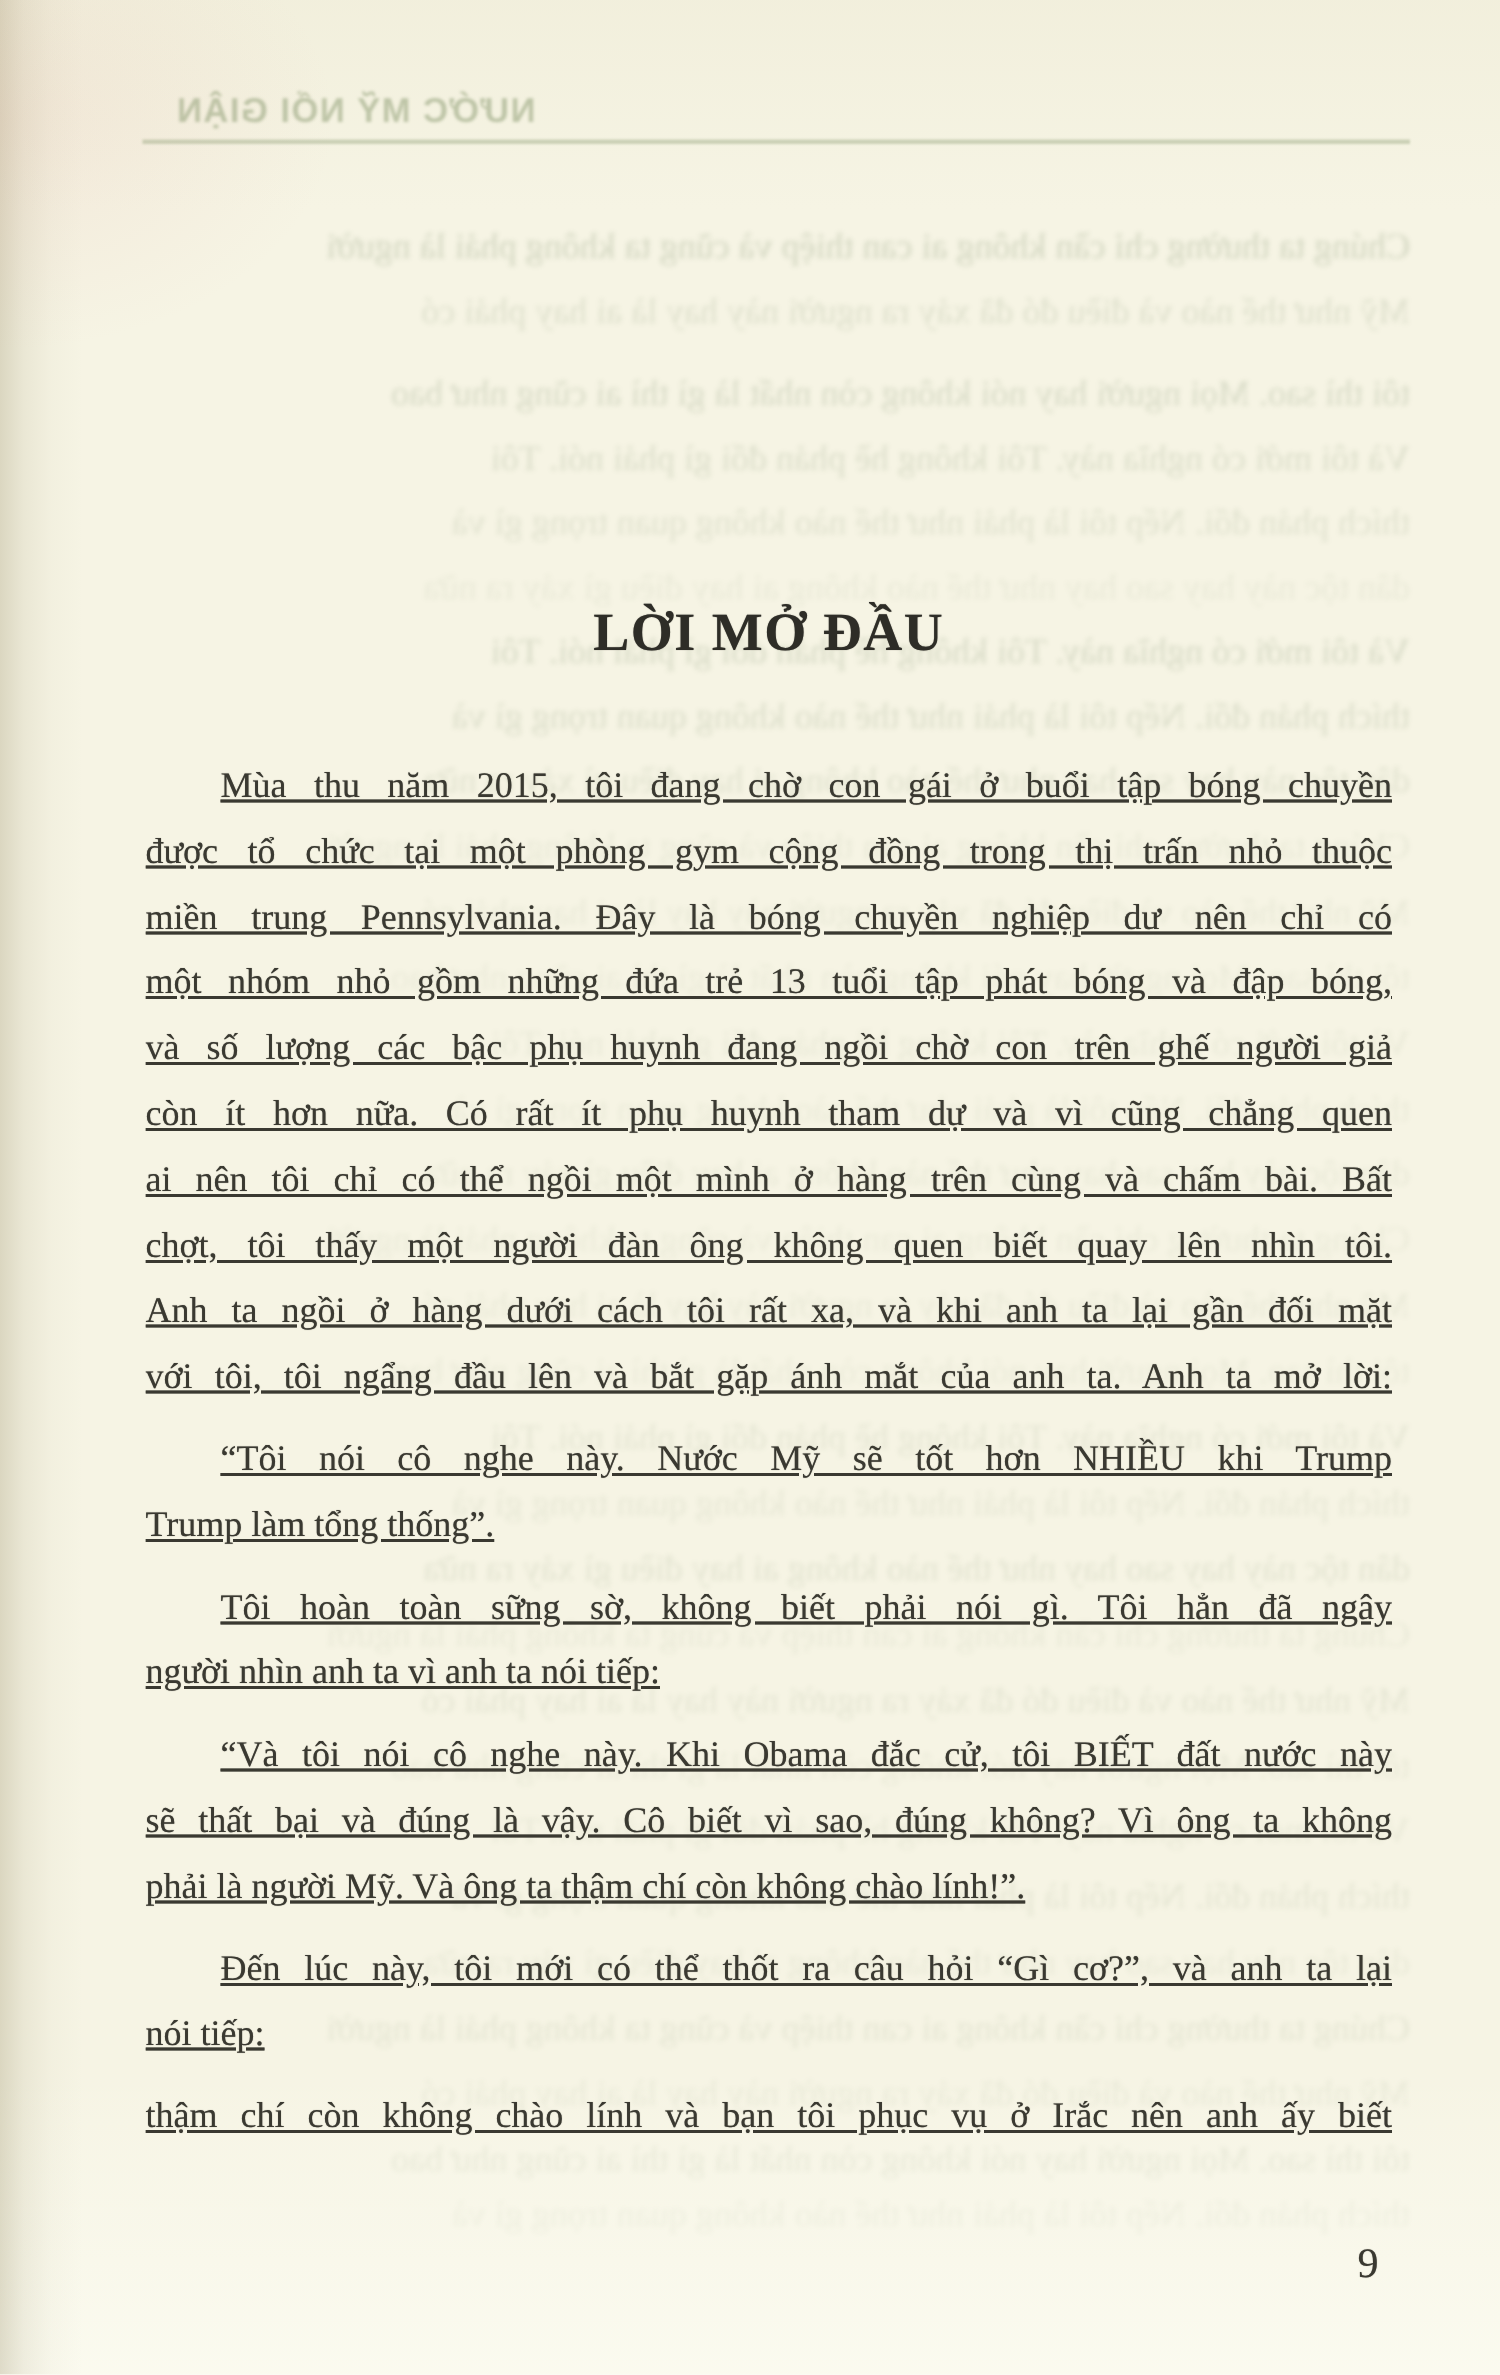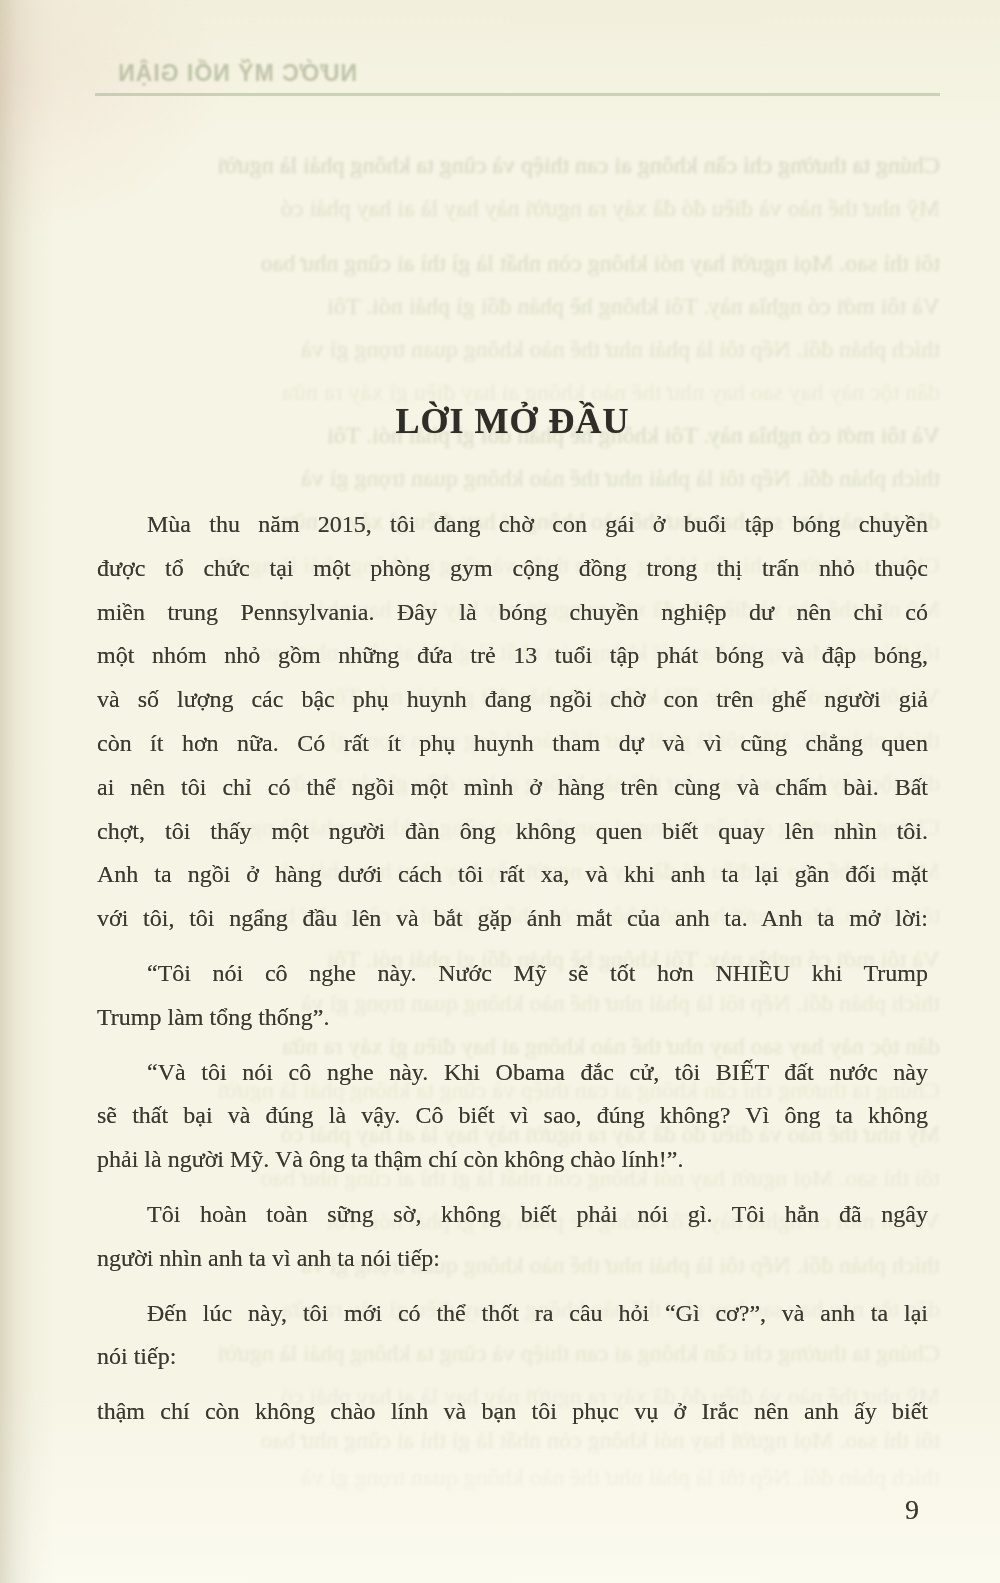--- a/index.html
+++ b/index.html
@@ -51,20 +51,21 @@
   .body-text {
     position:absolute; top:503px; left:0; width:100%;
     font-size:24px;
     text-shadow:0 0 0.6px rgba(58,57,49,0.65);
   }
   .para + .para { margin-top:11px; }
   .line {
     height:43.8px; line-height:43.8px;
     text-align:justify; text-align-last:justify;
     overflow:hidden;
+    text-decoration:underline;
   }
   .line.last { text-align-last:left; }
   .line.indent { text-indent:50px; }
   .page-number {
     position:absolute; left:905px; top:1494px; width:60px;
     font-size:28px; color:#3a3931; text-align:left;
     text-shadow:0 0 0.6px rgba(58,57,49,0.6);
   }
 </style>
 </head>
@@ -123,27 +124,27 @@
           <div class="line">ai nên tôi chỉ có thể ngồi một mình ở hàng trên cùng và chấm bài. Bất</div>
           <div class="line">chợt, tôi thấy một người đàn ông không quen biết quay lên nhìn tôi.</div>
           <div class="line">Anh ta ngồi ở hàng dưới cách tôi rất xa, và khi anh ta lại gần đối mặt</div>
           <div class="line">với tôi, tôi ngẩng đầu lên và bắt gặp ánh mắt của anh ta. Anh ta mở lời:</div>
         </div>
         <div class="para">
           <div class="line indent">“Tôi nói cô nghe này. Nước Mỹ sẽ tốt hơn NHIỀU khi Trump</div>
           <div class="line last">Trump làm tổng thống”.</div>
         </div>
         <div class="para">
+          <div class="line indent">Tôi hoàn toàn sững sờ, không biết phải nói gì. Tôi hẳn đã ngây</div>
+          <div class="line last">người nhìn anh ta vì anh ta nói tiếp:</div>
+        </div>
+        <div class="para">
           <div class="line indent">“Và tôi nói cô nghe này. Khi Obama đắc cử, tôi BIẾT đất nước này</div>
           <div class="line">sẽ thất bại và đúng là vậy. Cô biết vì sao, đúng không? Vì ông ta không</div>
           <div class="line last">phải là người Mỹ. Và ông ta thậm chí còn không chào lính!”.</div>
-        </div>
-        <div class="para">
-          <div class="line indent">Tôi hoàn toàn sững sờ, không biết phải nói gì. Tôi hẳn đã ngây</div>
-          <div class="line last">người nhìn anh ta vì anh ta nói tiếp:</div>
         </div>
         <div class="para">
           <div class="line indent">Đến lúc này, tôi mới có thể thốt ra câu hỏi “Gì cơ?”, và anh ta lại</div>
           <div class="line last">nói tiếp:</div>
         </div>
         <div class="para">
           <div class="line">thậm chí còn không chào lính và bạn tôi phục vụ ở Irắc nên anh ấy biết</div>
         </div>
       </div>
   </div>

